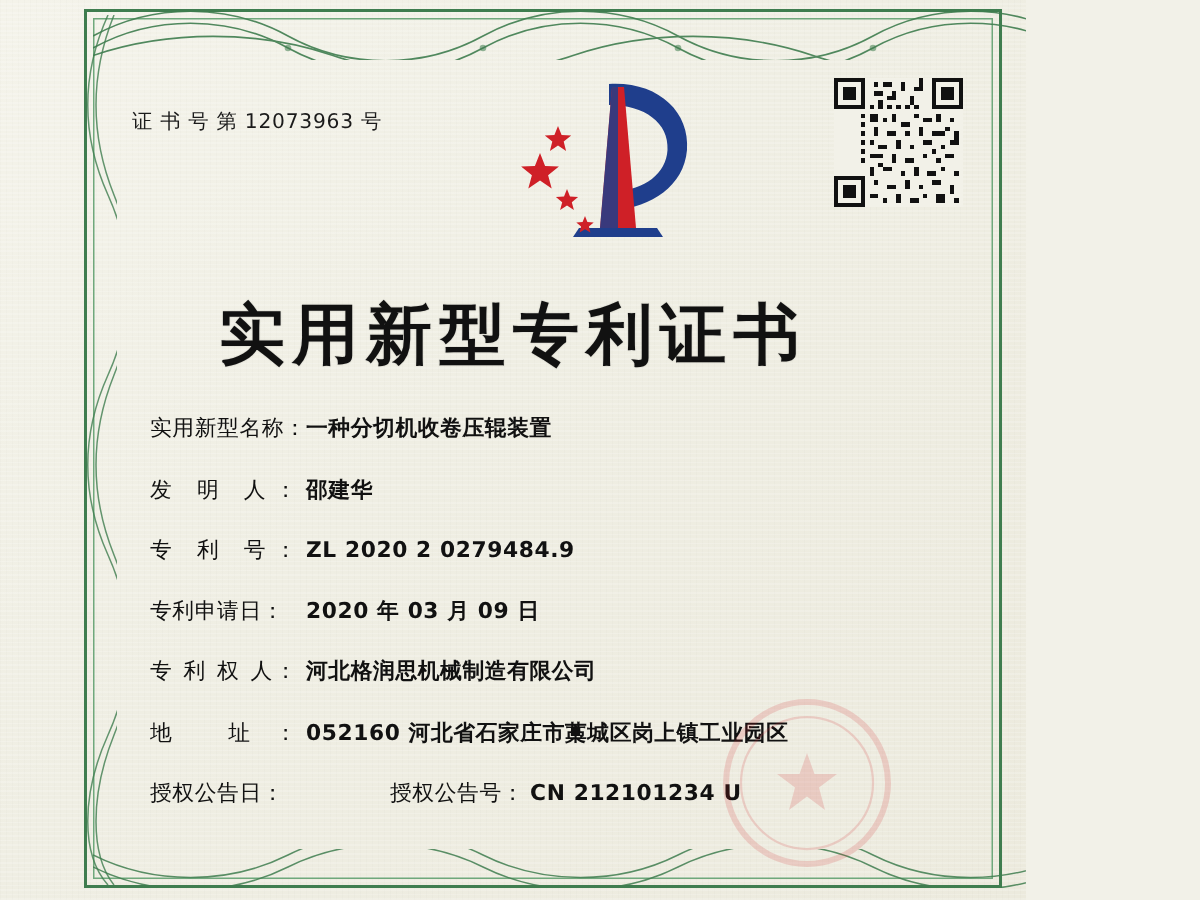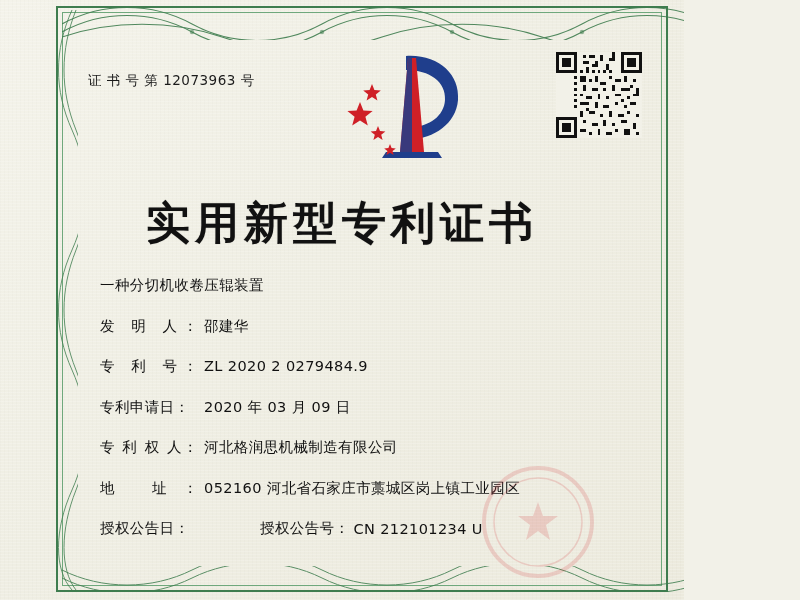--- a/index.html
+++ b/index.html
@@ -149,20 +149,21 @@
   }
   .field-label.spaced {
     text-align: justify;
     text-align-last: justify;
     padding-right: 6px;
     box-sizing: border-box;
     width: 104px;
   }
   .field-value {
     letter-spacing: 0.4px;
+    font-weight: bold;
   }
 
   .row-pair {
     display: flex;
     align-items: baseline;
     font-size: 14.5px;
     color: #111;
     white-space: nowrap;
   }
   .row-pair .second {
@@ -353,20 +354,21 @@
           <rect x="24" y="12" width="1" height="1"></rect>
       </g>
     </svg>
   </div>
 
   <div class="main-title">实用新型专利证书</div>
 
   <div class="fields">
 
     <div class="field-row">
+      <span class="field-label">实用新型名称：</span>
       <span class="field-value">一种分切机收卷压辊装置</span>
     </div>
 
     <div class="field-row">
       <span class="field-label spaced">发 明 人：</span>
       <span class="field-value">邵建华</span>
     </div>
 
     <div class="field-row">
       <span class="field-label spaced">专 利 号：</span>

